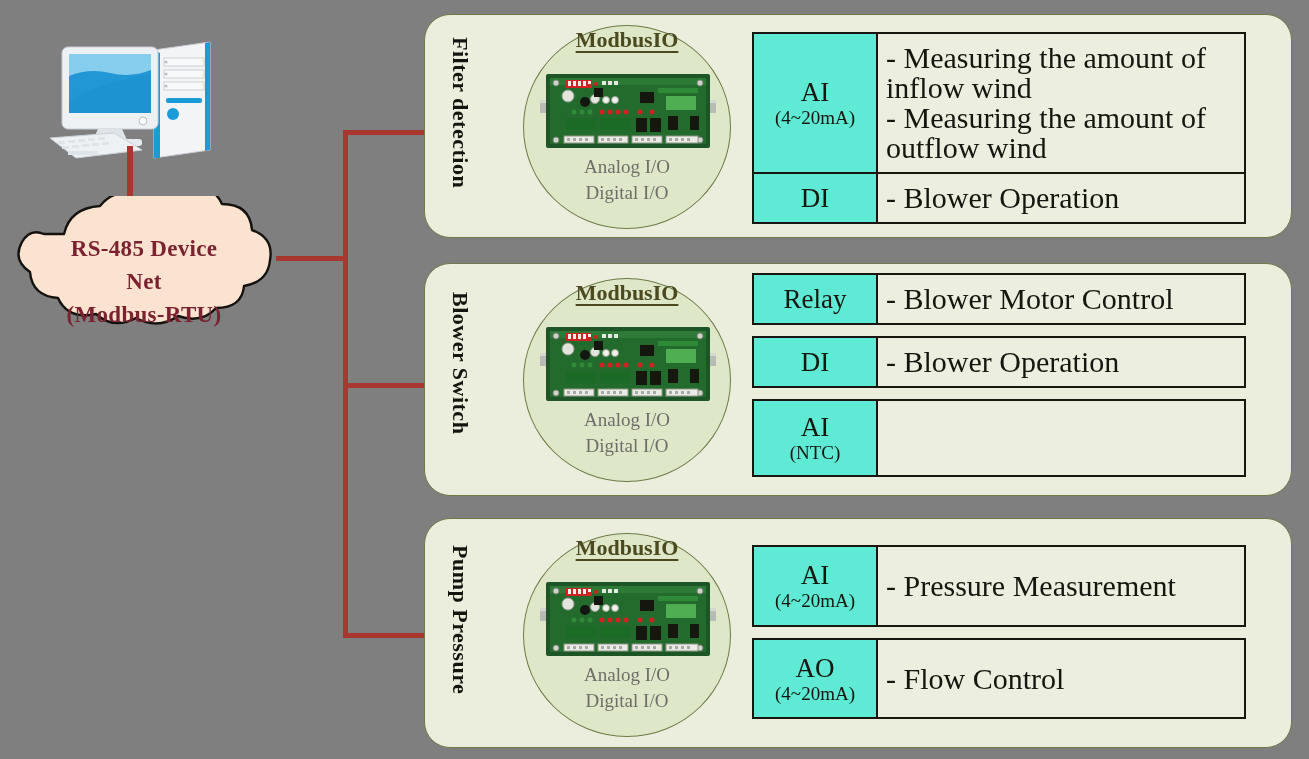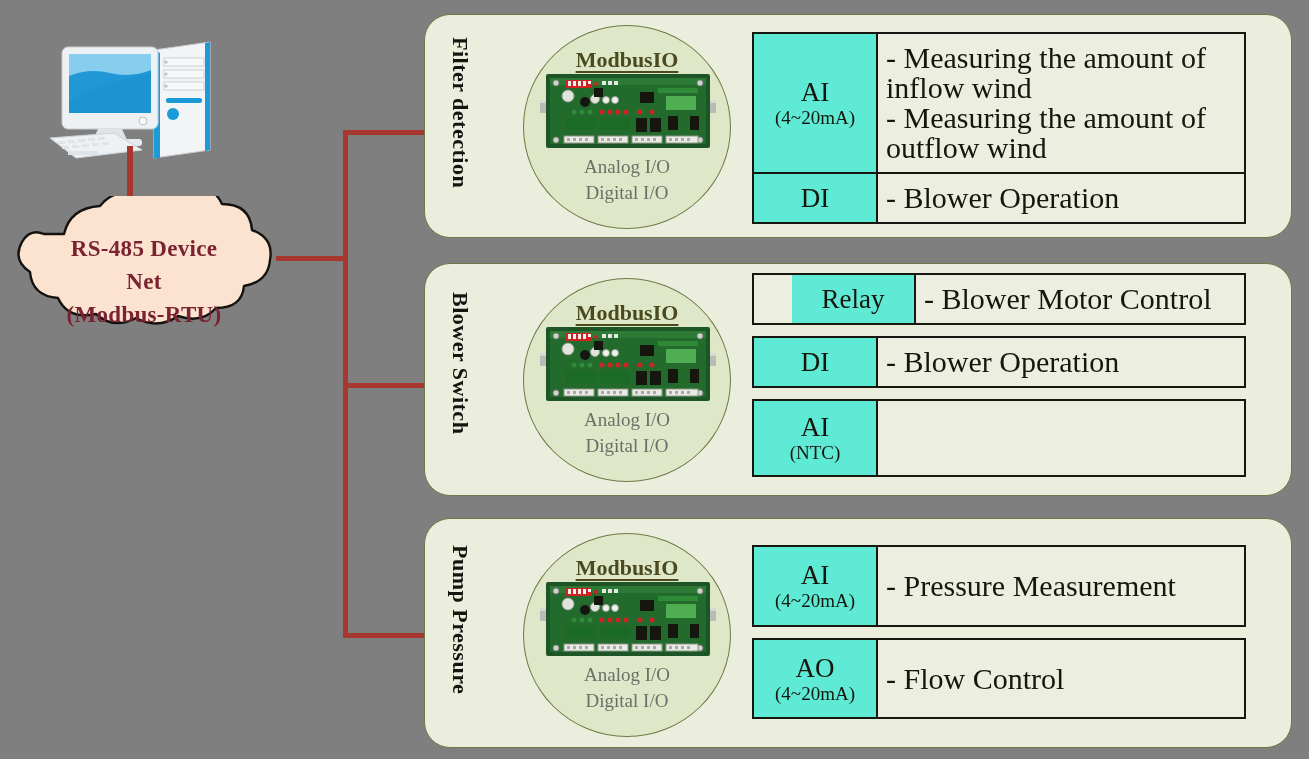--- a/index.html
+++ b/index.html
@@ -52,21 +52,21 @@
 
   
   .device-circle{
     position:absolute;
     border-radius:50%;
     background:#dee8c8;
     border:1.3px solid #6d7a45;
     box-sizing:border-box;
   }
   .device-title{
-    position:absolute;width:100%;text-align:center;top:21px;
+    position:absolute;width:100%;text-align:center;top:1px;
     font-weight:bold;font-size:22px;color:#4b4a1e;
     text-decoration:underline;
     text-underline-offset:4px;
   }
   .device-sub{
     position:absolute;width:100%;text-align:center;
     font-size:19px;color:#6e6e68;line-height:26px;
   }
   .board{position:absolute;}
 
@@ -382,21 +382,21 @@
           </g>
         </svg>
       </div>
       <div class="device-sub" style="top:128px;">
         <div>Analog I/O</div>
         <div>Digital I/O</div>
       </div>
     </div>
 
     <div class="io-table split" style="left:327px;top:9px;width:494px;">
-      <div class="io-row" style="height:52px;padding-left:38px;">
+      <div class="io-row" style="height:52px;">
         <div class="io-key">
           <span class="k-main">Relay</span>
         </div>
         <div class="io-desc">- Blower Motor Control</div>
       </div>
       <div class="io-row" style="height:52px;">
         <div class="io-key">
           <span class="k-main">DI</span>
         </div>
         <div class="io-desc">- Blower Operation</div>

